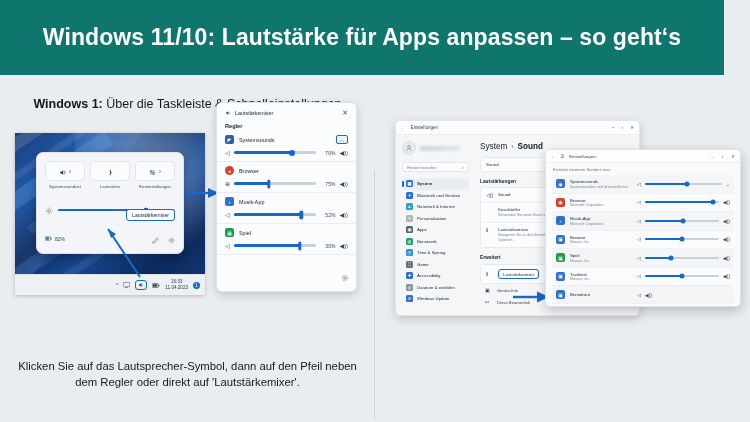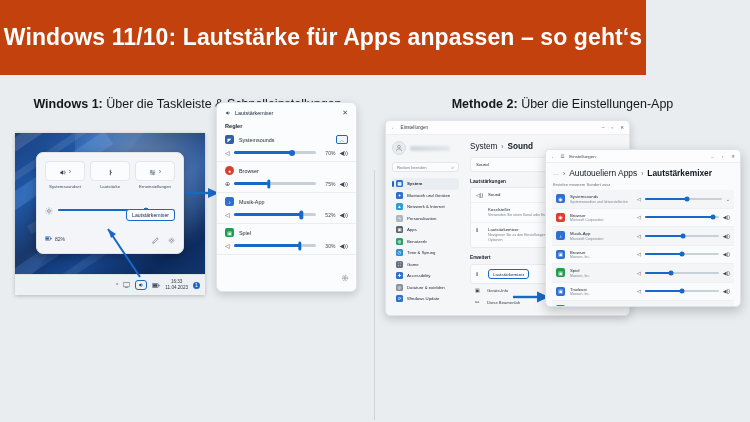--- a/index.html
+++ b/index.html
@@ -6,22 +6,22 @@
   html, body { width: 750px; height: 422px; overflow: hidden; }
   body {
     font-family: "Liberation Sans", sans-serif;
     background: #eceff1;
     color: #1d1d1f;
   }
   .page { position: relative; width: 750px; height: 422px; background: #eaedf0; }
 
   
   .header {
-    position: absolute; left: 0; top: 0; width: 646px; height: 75px;
-    background: #c2410c;
+    position: absolute; left: 0; top: 0; width: 724px; height: 75px;
+    background: #0f766e;
     display: flex; align-items: center; justify-content: center;
   }
   .header-title {
     color: #ffffff; font-size: 23px; font-weight: 600; letter-spacing: .1px;
     white-space: nowrap;
   }
 
   
   .columns { position: absolute; left: 0; top: 75px; width: 750px; height: 347px; display: flex; }
   .col { position: relative; width: 375px; height: 347px; }
@@ -156,21 +156,21 @@
   .mx-bar {
     position: absolute; top: 50%; width: 3.4px; height: 9px; border-radius: 2px;
     background: #1868c8; transform: translate(-50%,-50%);
   }
   .mx-pct { font-size: 5px; color: #3d4854; width: 15px; text-align: right; }
   .mx-ico-sm { font-size: 6px; color: #3d4854; }
   .mixer-foot { position: absolute; right: 7px; bottom: 5px; color: #4d5864; }
 
   
   .settings {
-    position: absolute; left: 10px; top: 45px; width: 245px; height: 196px;
+    position: absolute; left: 20px; top: 45px; width: 245px; height: 196px;
     background: #f5f6f8; border: 1px solid #e1e5e9; border-radius: 5px;
     box-shadow: 0 3px 9px rgba(0,0,0,.18); overflow: hidden;
   }
   .st-titlebar {
     height: 14px; background: #fdfdfe; border-bottom: 1px solid #eceef1;
     display: flex; align-items: center; gap: 5px; padding: 0 5px;
     font-size: 4.6px; color: #3a444f;
   }
   .st-wbtns { margin-left: auto; display: flex; gap: 7px; font-size: 4.6px; color: #5a646e; }
   .st-body { display: flex; height: 181px; }
@@ -481,28 +481,26 @@
         </div>
 
         <div class="mixer-foot">
           <svg width="8" height="8" viewBox="0 0 16 16">
               <circle cx="8" cy="8" r="2.4" fill="none" stroke="#4d5864" stroke-width="1.2"></circle>
               <circle cx="8" cy="8" r="5.5" fill="none" stroke="#4d5864" stroke-width="1.2" stroke-dasharray="2 1.6"></circle>
             </svg>
         </div>
       </div>
 
+      <div class="caption left">Klicken Sie auf das Lautsprecher-Symbol, dann auf den Pfeil neben dem Regler oder direkt auf 'Lautstärkemixer'.</div>
     </div>
 
     <div class="col-divider"></div>
 
     <div class="col">
-      <div class="method-title">
-        <b>Methode 2:</b><span> Über die Einstellungen-App</span>
-      </div>
 
       <div class="settings">
         <div class="st-titlebar">
           <span>←</span>
           <span>Einstellungen</span>
           <span class="st-wbtns">
             <span>–</span>
             <span>▫</span>
             <span>✕</span>
           </span>
@@ -635,27 +633,20 @@
           <span>←</span>
           <span>☰</span>
           <span>Einstellungen</span>
           <span class="mw-wbtns">
             <span>–</span>
             <span>▫</span>
             <span>✕</span>
           </span>
         </div>
 
-        <div class="mw-crumb">
-          <span class="dots">···</span>
-          <span class="sep">›</span>
-          <span>Auutoueliern Apps</span>
-          <span class="sep">›</span>
-          <span class="cur">Lautstärkemixer</span>
-        </div>
 
         <div class="mw-sub">Erstelen meonern Sondert zosz</div>
 
         <div id="mw-rows">
             <div class="mw-row">
               <span class="mw-ico" style="background: rgb(47, 111, 208);">◉</span>
               <div class="mw-text">
                 <div class="mw-t">Systemsounds</div>
                 <div class="mw-s">Systemsoundtex und Idriverstellarten</div>
               </div>

